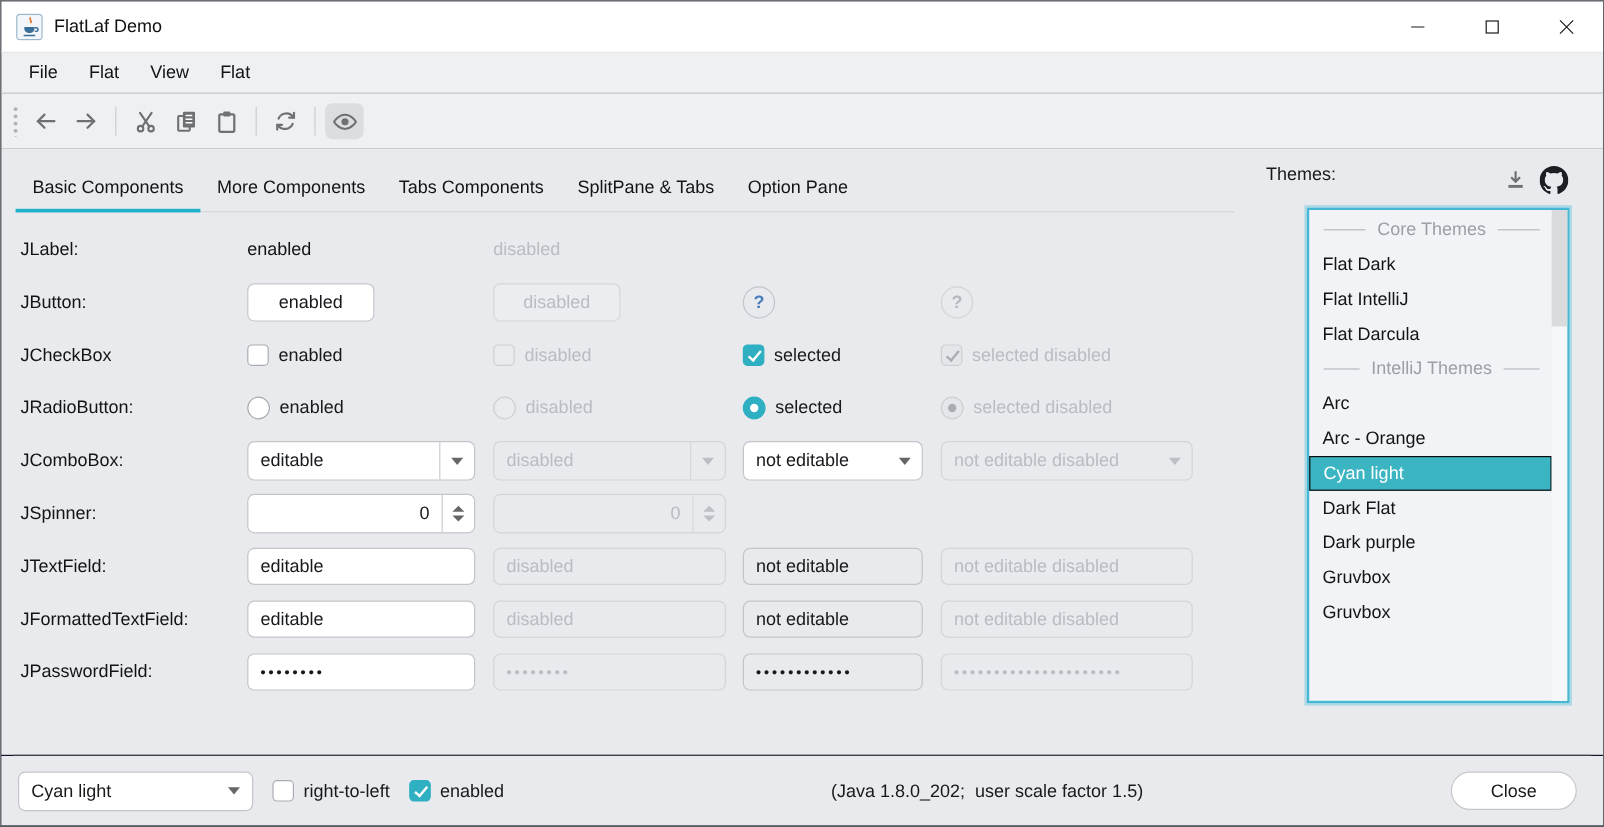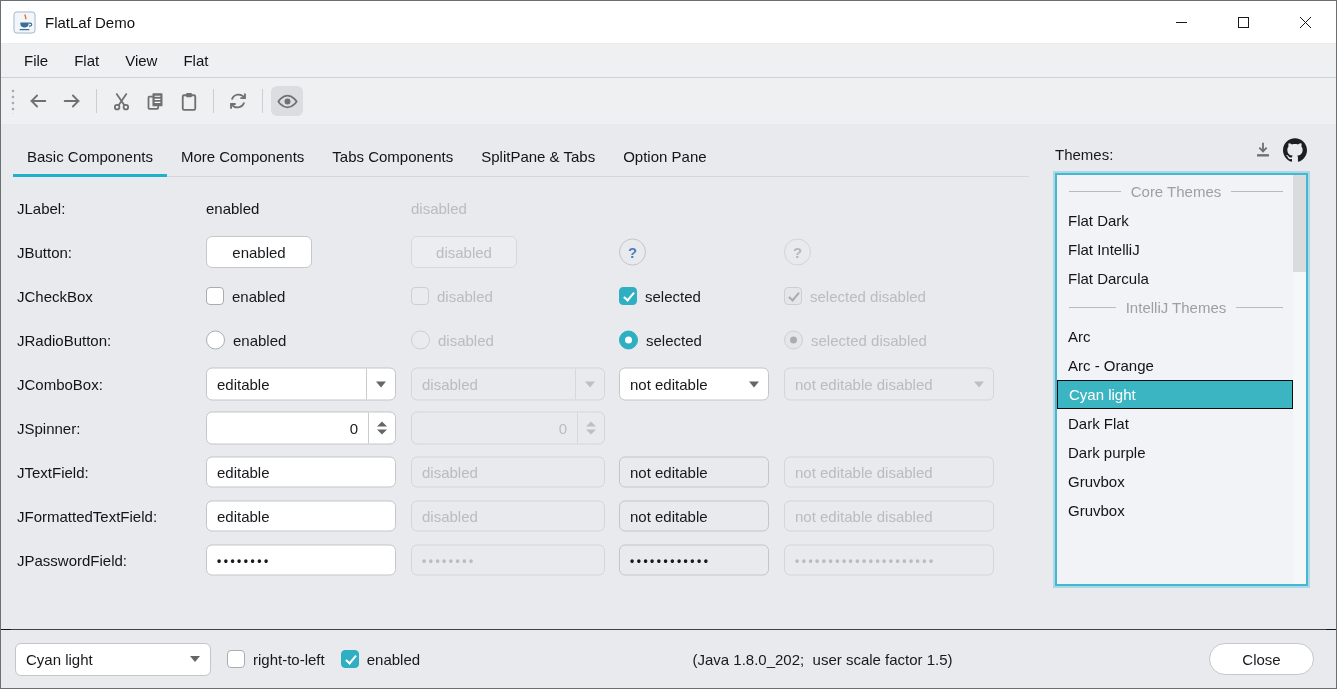--- a/index.html
+++ b/index.html
@@ -90,24 +90,24 @@
   .spin.disabled .tri-dn{border-top-color:#bcbfc3;}
   .spin.disabled .ssep{background:#d6d8db;}
 
   .field{height:31px;border:1px solid var(--fieldborder);border-radius:6px;background:var(--bg);display:flex;align-items:center;padding-left:10px;overflow:hidden;white-space:nowrap;}
   .field.white{background:#fff;}
   .field.disabled{border-color:var(--fieldborder-dis);color:var(--disabled);}
   .dots{font-size:12px;letter-spacing:2.5px;font-weight:bold;}
 
   
   .themes{width:293px;flex:none;padding:13px 28px 0 12px;}
-  .themes-header{display:flex;align-items:flex-end;margin-bottom:10px;}
+  .themes-header{display:flex;align-items:flex-start;margin-bottom:10px;}
   .themes-header .spacer{flex:1;}
   .th-icon{width:26px;height:26px;display:flex;align-items:center;justify-content:center;margin-left:6px;}
-  .listbox{height:413px;background:#f2f3f6;border:2px solid #45b7d4;box-shadow:0 0 0 2px rgba(77,190,214,.38);position:relative;}
+  .listbox{height:413px;background:#f2f3f6;border:2px solid #45b7d4;box-shadow:0 0 0 2px rgba(77,190,214,.38);position:relative;margin-left:34px;}
   .list-items{position:absolute;left:0;top:2px;right:13px;}
   .list-item{height:29px;line-height:29px;padding-left:11px;color:#121517;overflow:hidden;white-space:nowrap;}
   .list-item.selected{background:var(--selection);color:#fff;border:1px solid #0b0c0d;line-height:27px;}
   .list-sep{height:29px;display:flex;align-items:center;color:#9ba0a5;padding:0 10px 0 12px;}
   .list-sep .line{flex:1;height:1px;background:#b7babe;}
   .list-sep .sep-text{padding:0 10px;}
   .vscroll{position:absolute;right:0;top:0;bottom:0;width:13px;background:#f6f7f9;}
   .vthumb{position:absolute;left:0;right:0;top:0;height:97px;background:#d9dbdd;}
 
   

